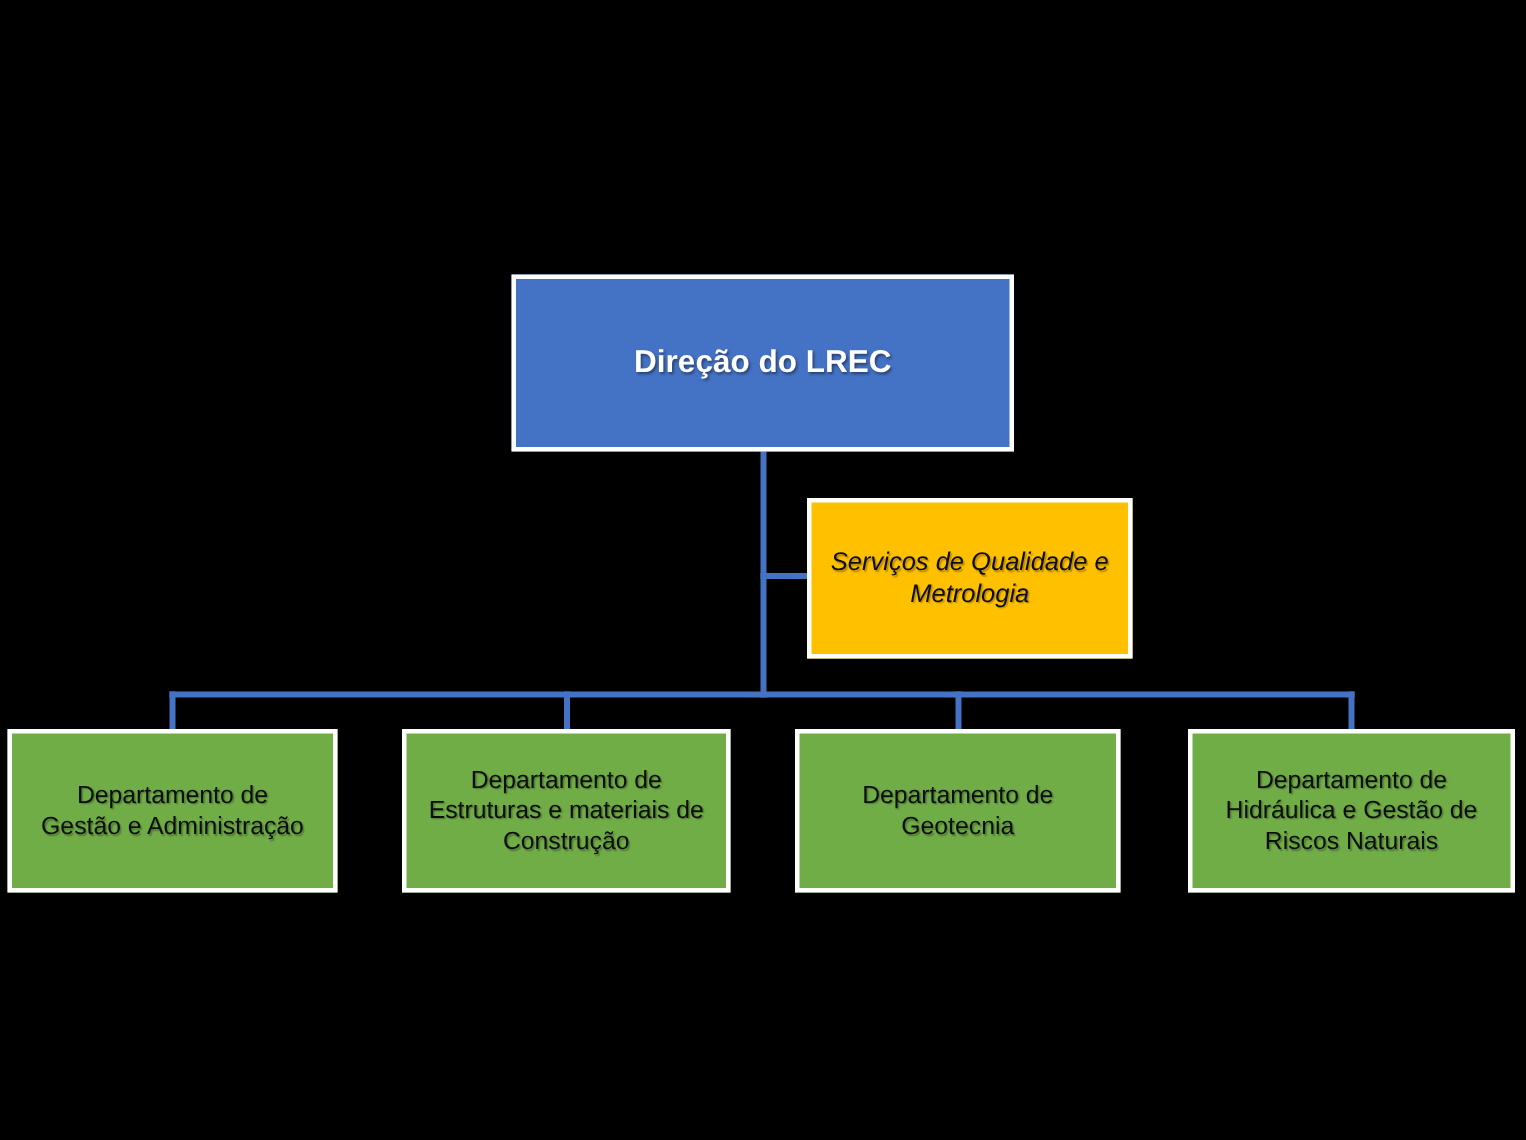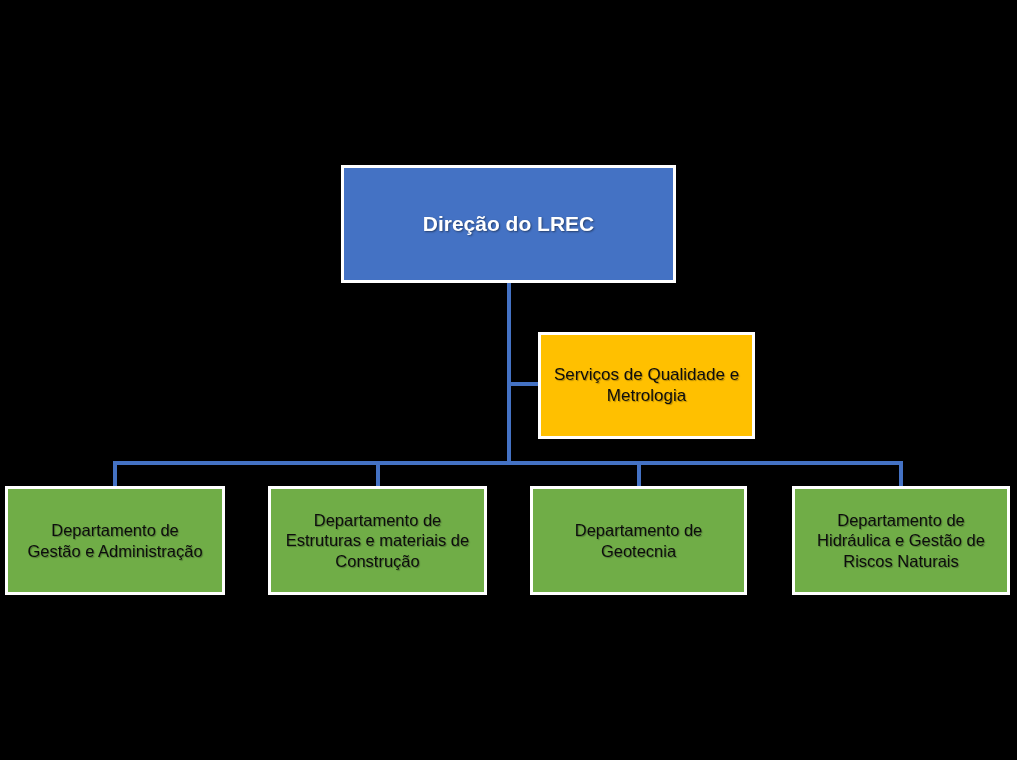--- a/index.html
+++ b/index.html
@@ -66,40 +66,41 @@
     align-items: center;
     justify-content: center;
     text-align: center;
     line-height: 1.22;
     padding: 2px 8px;
     text-rendering: optimizeLegibility;
   }
 
   #node-root {
     left: 341px;
-    top: 165px;
+    top: 183px;
     width: 335px;
     height: 118px;
     background: #4472C4;
     color: #FFFFFF;
     font-size: 21px;
     font-weight: bold;
     text-shadow: 1px 1px 2px rgba(0,0,0,0.45);
   }
 
   #node-staff {
     left: 538px;
     top: 332px;
     width: 217px;
     height: 107px;
     background: #FFC000;
     color: #0D0D0D;
     font-size: 17px;
     font-weight: normal;
     text-shadow: 1px 1px 1px rgba(0,0,0,0.30);
+    font-style: italic;
   }
 
   .node-dept {
     top: 486px;
     height: 109px;
     background: #70AD47;
     color: #0D0D0D;
     font-size: 16.5px;
     font-weight: normal;
     text-shadow: 1px 1px 1px rgba(0,0,0,0.30);

